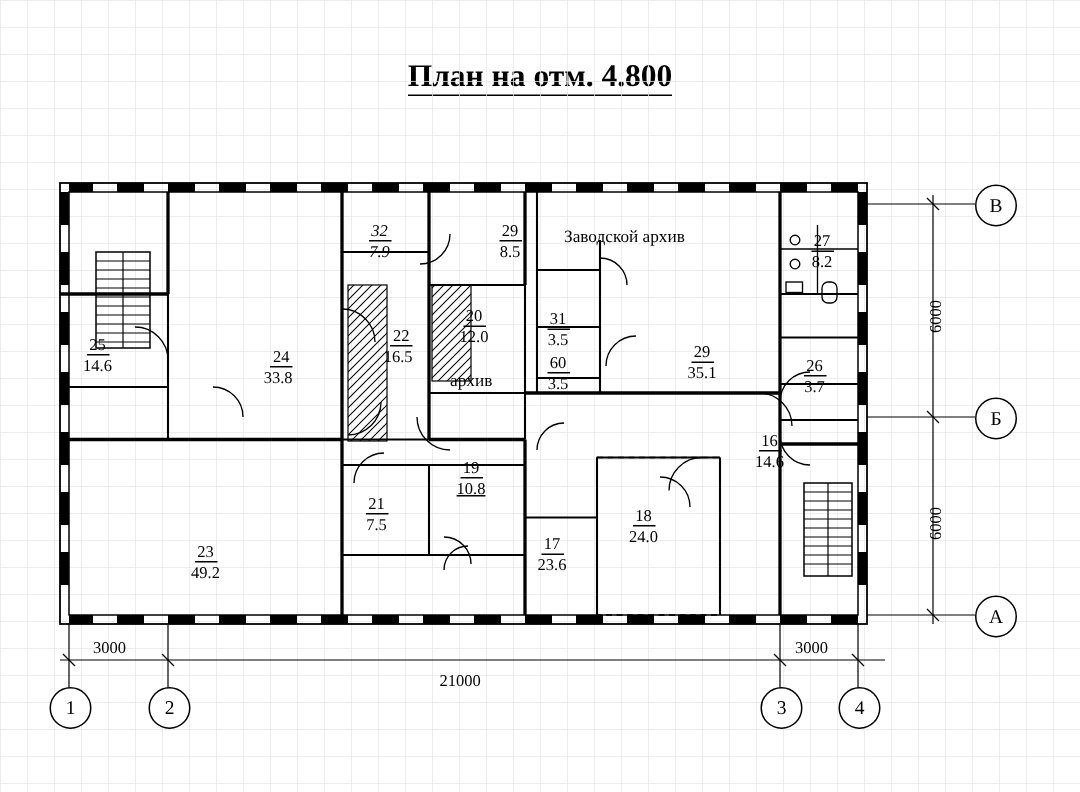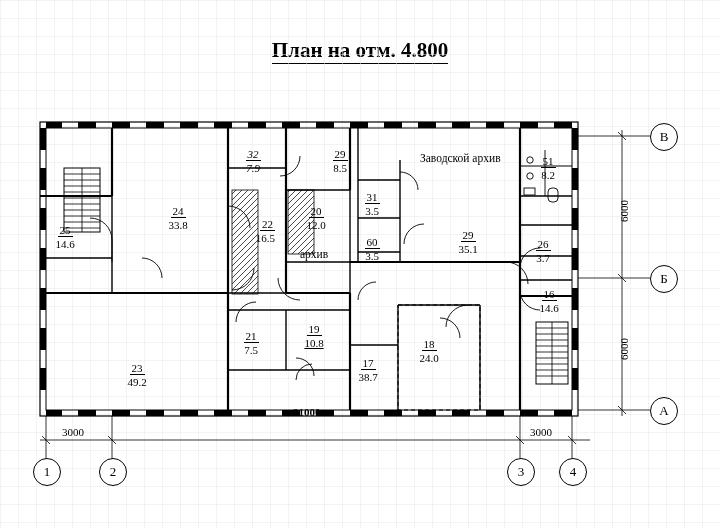--- a/index.html
+++ b/index.html
@@ -279,82 +279,82 @@
     <span class="area">7.9</span>
   </div>
   <div class="room" style="left:323px;top:148px;width:34px;">
     <span class="num">29</span>
     <span class="area">8.5</span>
   </div>
   <div class="room" style="left:48px;top:224px;width:34px;text-align:center;">
     <span class="num">25</span>
     <span class="area">14.6</span>
   </div>
-  <div class="room" style="left:161px;top:205px;width:34px;">
+  <div class="room" style="left:161px;top:232px;width:34px;text-align:right;">
     <span class="num">24</span>
     <span class="area">33.8</span>
   </div>
   <div class="room" style="left:241px;top:218px;width:34px;text-align:right;">
     <span class="num">22</span>
     <span class="area">16.5</span>
   </div>
   <div class="room" style="left:299px;top:205px;width:34px;">
     <span class="num">20</span>
     <span class="area">12.0</span>
   </div>
-  <div class="room" style="left:355px;top:191px;width:34px;">
+  <div class="room" style="left:355px;top:207px;width:34px;">
     <span class="num">31</span>
     <span class="area">3.5</span>
   </div>
   <div class="room" style="left:355px;top:236px;width:34px;">
     <span class="num">60</span>
     <span class="area">3.5</span>
   </div>
   <div class="room" style="left:451px;top:229px;width:34px;">
     <span class="num">29</span>
     <span class="area">35.1</span>
   </div>
   <div class="room" style="left:534px;top:155px;width:28px;">
-    <span class="num">51</span>
+    <span class="num">27</span>
     <span class="area">8.2</span>
   </div>
   <div class="room" style="left:529px;top:238px;width:28px;">
     <span class="num">26</span>
     <span class="area">3.7</span>
   </div>
-  <div class="room" style="left:532px;top:288px;width:34px;">
+  <div class="room" style="left:496px;top:288px;width:34px;">
     <span class="num">16</span>
     <span class="area">14.6</span>
   </div>
   <div class="room" style="left:234px;top:330px;width:34px;">
     <span class="num">21</span>
     <span class="area">7.5</span>
   </div>
-  <div class="room" style="left:297px;top:323px;width:34px;text-decoration:underline;">
+  <div class="room" style="left:297px;top:306px;width:34px;text-decoration:underline;">
     <span class="num">19</span>
     <span class="area">10.8</span>
   </div>
   <div class="room" style="left:351px;top:357px;width:34px;">
     <span class="num">17</span>
-    <span class="area">38.7</span>
+    <span class="area">23.6</span>
   </div>
   <div class="room" style="left:412px;top:338px;width:34px;">
     <span class="num">18</span>
     <span class="area">24.0</span>
   </div>
   <div class="room" style="left:120px;top:362px;width:34px;">
     <span class="num">23</span>
     <span class="area">49.2</span>
   </div>
 
-  <div class="roomname" style="left:376px;top:152px;margin-left:44px;">Заводской архив</div>
+  <div class="roomname" style="left:376px;top:152px;">Заводской архив</div>
   <div class="roomname" style="left:300px;top:248px;">архив</div>
 
   <div class="dimtext" style="left:62px;top:426px;">3000</div>
-  <div class="dimtext" style="left:293px;top:406px;font-weight:bold;">21000</div>
+  <div class="dimtext" style="left:293px;top:448px;">21000</div>
   <div class="dimtext" style="left:530px;top:426px;">3000</div>
   <div class="vdim" style="left:618px;top:222px;">6000</div>
   <div class="vdim" style="left:618px;top:360px;">6000</div>
 
   <div class="axis-lbl" style="left:650px;top:123px;">В</div>
   <div class="axis-lbl" style="left:650px;top:265px;">Б</div>
   <div class="axis-lbl" style="left:650px;top:397px;">А</div>
 
   <div class="axis-lbl" style="left:33px;top:458px;">1</div>
   <div class="axis-lbl" style="left:99px;top:458px;">2</div>

